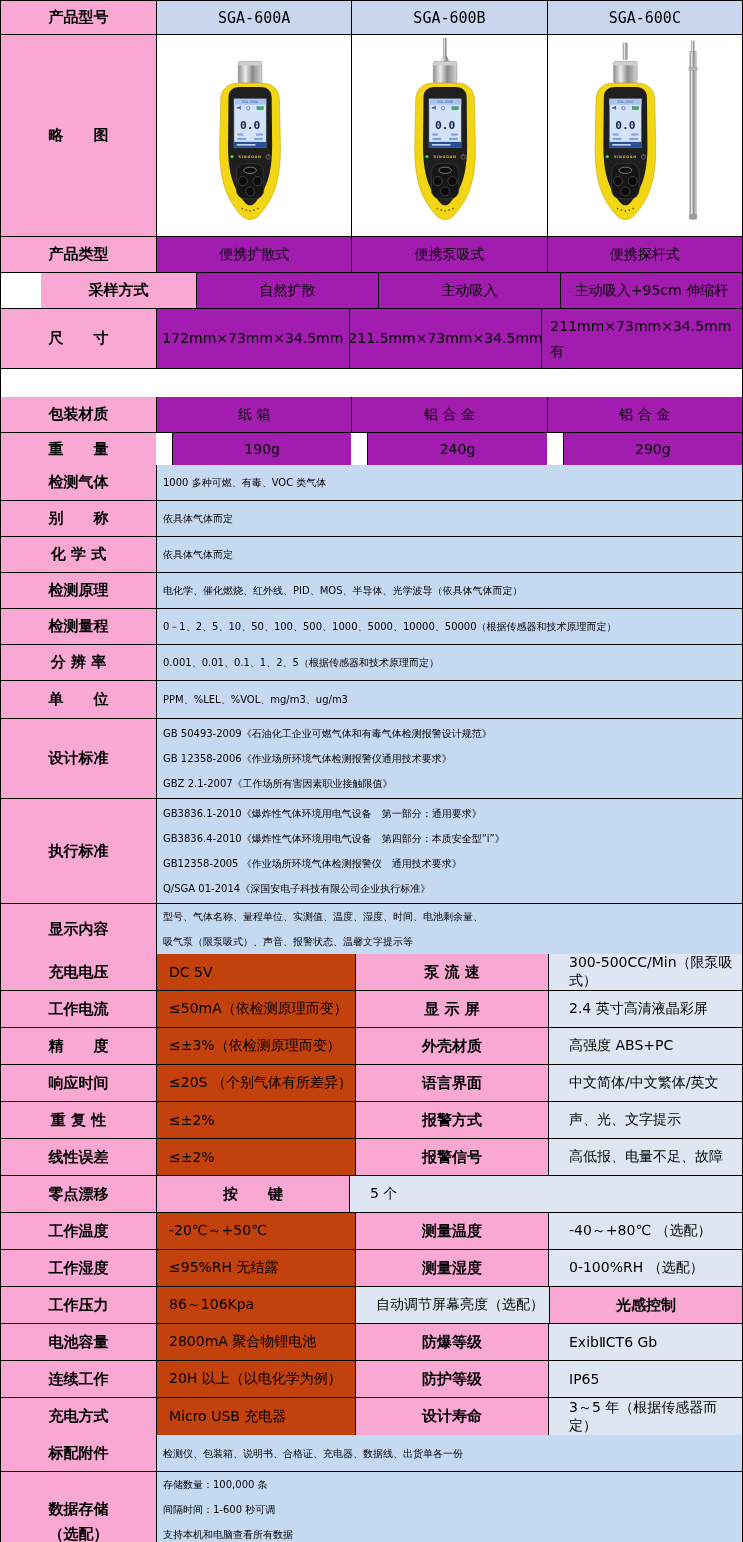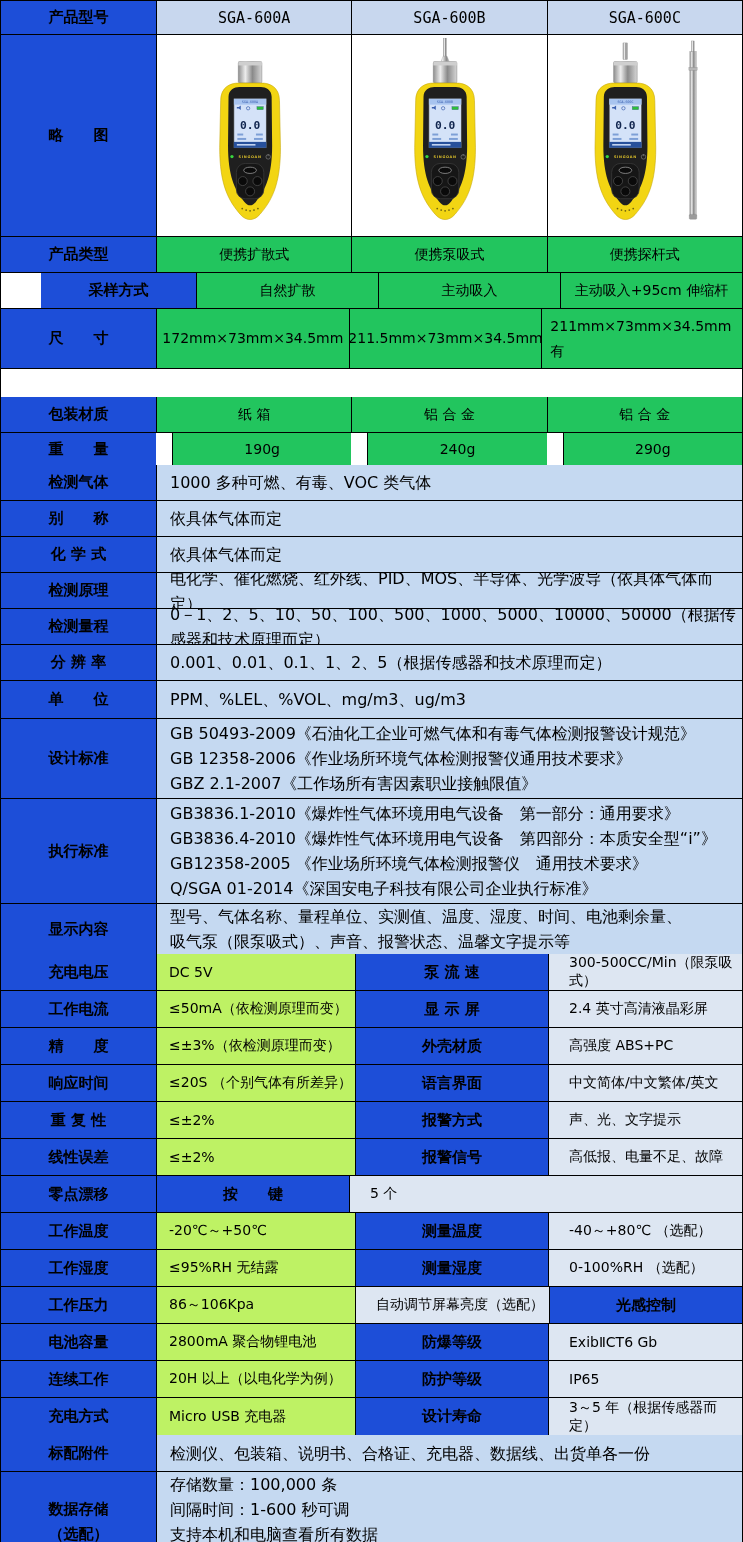--- a/index.html
+++ b/index.html
@@ -2,47 +2,47 @@
 <html><head>
 <meta charset="utf-8">
 <style>
   html,body{margin:0;padding:0;background:#fff;}
   body{font-family:"DejaVu Sans","Liberation Sans",sans-serif;color:#000;}
   .sheet{width:743px;border:1px solid #000;box-sizing:border-box;background:#fff;}
   .row{display:flex;border-bottom:1px solid #000;box-sizing:border-box;}
   .row:last-child{border-bottom:none;}
   .cell{box-sizing:border-box;border-left:1px solid #000;display:flex;align-items:center;justify-content:center;overflow:hidden;}
   .cell:first-child{border-left:none;}
-  .label{width:155px;flex:0 0 155px;background:#1d4ed8;font-weight:bold;font-size:15px;text-align:center;flex-direction:column;justify-content:center;}
+  .label{width:155px;flex:0 0 155px;background:#f9a8d4;font-weight:bold;font-size:15px;text-align:center;flex-direction:column;justify-content:center;}
   
   .header-row{height:34px;}
   .hval{flex:1;background:#c8d7ee;font-size:15px;font-family:"DejaVu Sans Mono","Liberation Mono",monospace;}
   
   .sketch-row{height:202px;}
   .imgcell{flex:1;background:#ffffff;justify-content:center;}
   
-  .prow .pval{flex:1;background:#22c55e;font-size:14px;flex-direction:column;justify-content:center;}
+  .prow .pval{flex:1;background:#a21caf;font-size:14px;flex-direction:column;justify-content:center;}
   .prow .pval.multi{align-items:flex-start;text-align:left;padding-left:8px;}
   .prow .pval div{line-height:25px;}
   #product-rows .prow:nth-child(1){height:36px;}
   #product-rows .prow:nth-child(2){height:36px;padding-left:40px;}
   #product-rows .prow:nth-child(3){height:60px;}
   #product-rows .prow:nth-child(4){height:36px;margin-top:28px;}
   #product-rows .prow:nth-child(5){height:32px;gap:16px;}
   
-  .frow .fval{flex:1;background:#c5d9f1;font-size:16px;flex-direction:column;justify-content:center;align-items:flex-start;text-align:left;padding-left:13px;}
+  .frow .fval{flex:1;background:#c5d9f1;font-size:10px;flex-direction:column;justify-content:center;align-items:flex-start;text-align:left;padding-left:6px;}
   .frow .fval div,.frow .label div{line-height:25px;}
   #full-rows .frow:nth-child(-n+6){height:36px;}
   #full-rows .frow:nth-child(7){height:38px;}
   #full-rows .frow:nth-child(8){height:80px;}
   #full-rows .frow:nth-child(9){height:105px;}
   #full-rows .frow:nth-child(10){height:50px;}
   
   .srow{height:37px;}
-  .srow .sval1{width:199px;flex:0 0 199px;background:#bef264;font-size:14px;justify-content:flex-start;padding-left:12px;}
+  .srow .sval1{width:199px;flex:0 0 199px;background:#c2410c;font-size:14px;justify-content:flex-start;padding-left:12px;}
   .srow .label2{width:193px;flex:0 0 193px;}
   .srow .sval2{flex:1;background:#dde6f2;font-size:14px;justify-content:flex-start;padding-left:20px;}
   
   #bottom-rows .frow:nth-child(1){height:37px;}
   #bottom-rows .frow:nth-child(2){height:99px;}
   
   .devsvg .probe-b,.devsvg .probe-c,.devsvg .rod{display:none;}
   .variant-b .probe-b{display:inline;}
   .variant-c .probe-c,.variant-c .rod{display:inline;}
   .variant-c .devbody{transform:translateX(-16px);}

